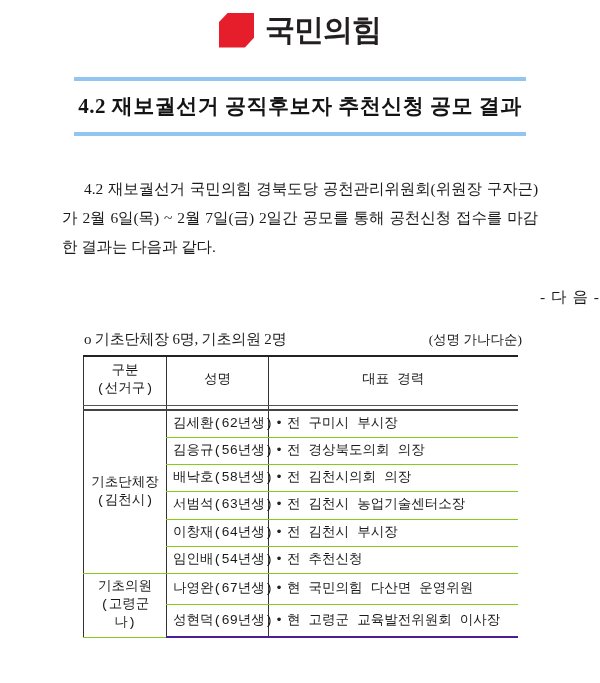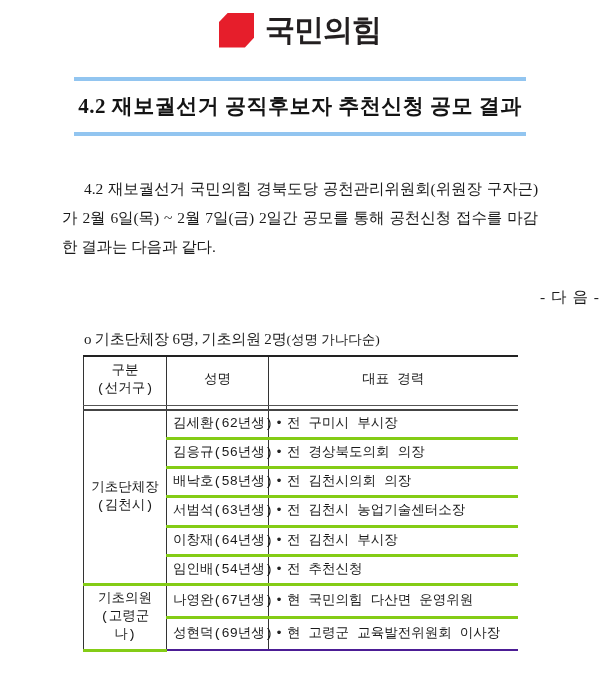--- a/index.html
+++ b/index.html
@@ -82,20 +82,21 @@
   .daeum {
     text-align: right;
     font-size: 15.5px;
     margin-top: 26px;
     letter-spacing: 1px;
   }
 
   
   .count-line {
     display: flex;
+    justify-content: space-between;
     align-items: baseline;
     margin: 22px 78px 6px 84px;
     font-size: 15px;
   }
   .count-left { letter-spacing: -0.2px; }
   .count-right { font-size: 13.5px; }
 
   
   .tbl-wrap {
     margin: 0 auto;
@@ -108,21 +109,21 @@
     table-layout: fixed;
     font-family: Liberation Mono, monospace;
   }
   table.result col.c1 { width: 83px; }
   table.result col.c2 { width: 102px; }
   table.result col.c3 { width: 249px; }
 
   table.result th,
   table.result td {
     border-left: 1px solid #333;
-    border-bottom: 3px solid #84cc16;
+    border-bottom: 1px solid #84cc16;
     padding: 4px 6px;
     vertical-align: middle;
     line-height: 1.35;
   }
   table.result tr > th:last-child,
   table.result tr > td:last-child {
     border-right: none;
   }
   table.result thead th {
     border-top: 2px solid #222;

